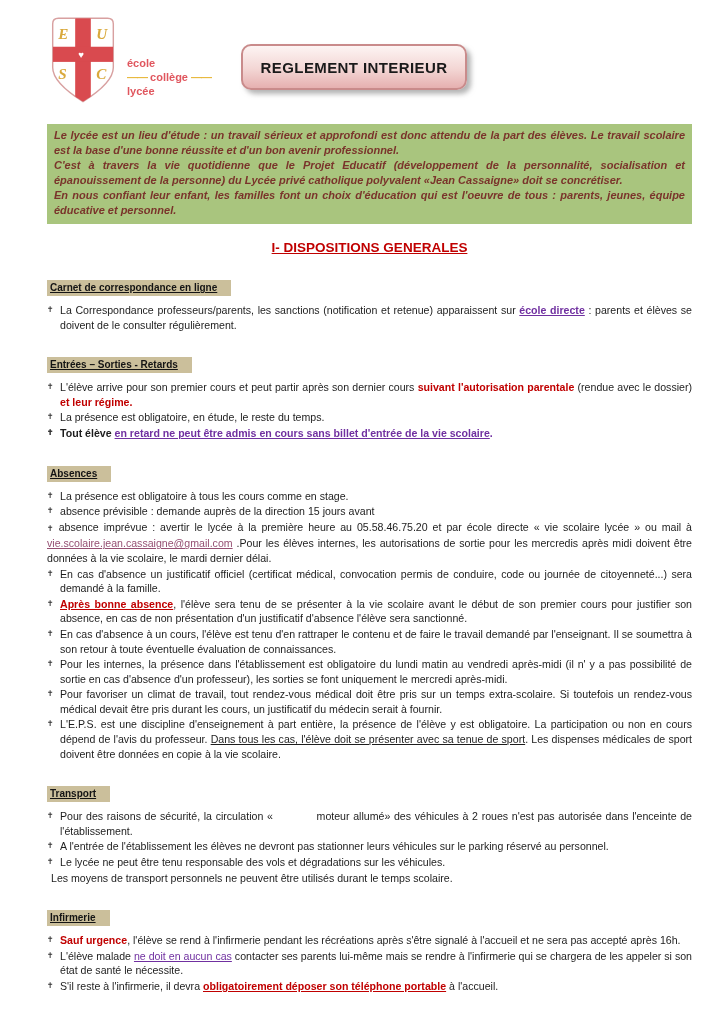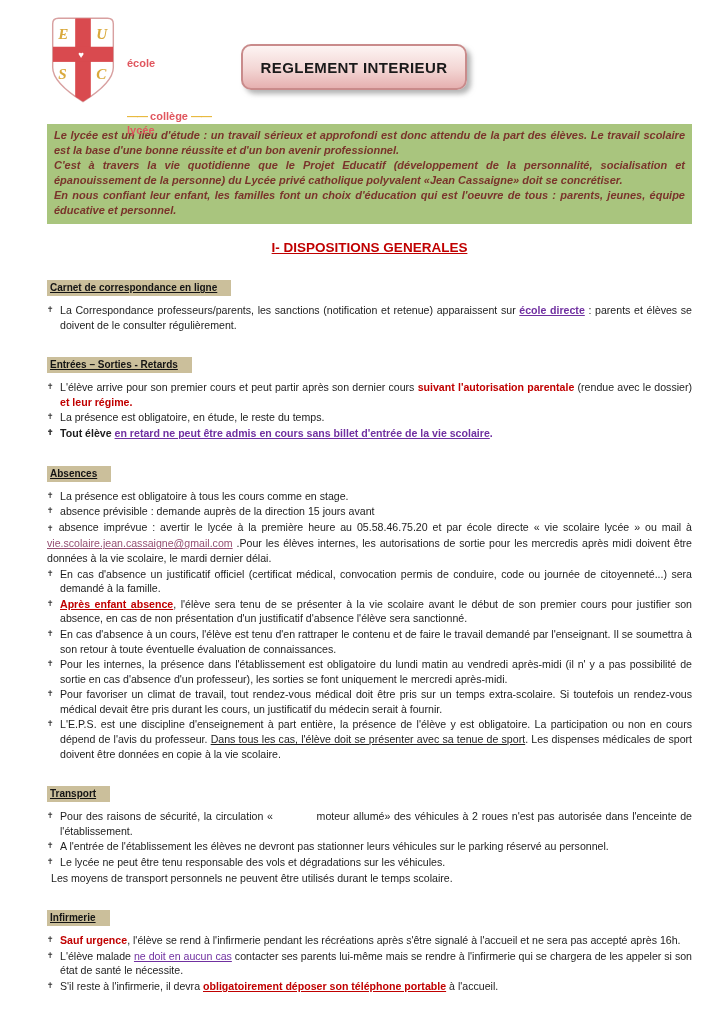--- a/index.html
+++ b/index.html
@@ -4,21 +4,21 @@
 <style>
   html,body{margin:0;padding:0;background:#ffffff;}
   body{font-family:"Liberation Sans","DejaVu Sans",sans-serif;color:#1d1d1d;}
   .page{position:relative;width:724px;height:1024px;background:#fff;overflow:hidden;}
   .content{padding:12px 32px 0 47px;width:645px;}
 
   
   .header{position:relative;height:100px;}
   .logo{position:absolute;left:0;top:2px;display:flex;align-items:flex-start;}
   .logo-text{margin-left:8px;margin-top:42px;font-size:11px;line-height:14px;color:#e0565e;font-weight:bold;}
-  .logo-text .mid{white-space:nowrap;margin-top:39px;}
+  .logo-text .mid{white-space:nowrap;}
   .dash{color:#e8b93c;font-weight:bold;letter-spacing:-1px;}
   .title-box{position:absolute;left:185px;top:32px;width:222px;padding:13px 0 12px 0;
     text-align:center;border:2px solid #c98b8b;border-radius:10px;
     background:linear-gradient(#fdf4f3,#f3d6d4 55%,#e6b0b0);
     box-shadow:4px 4px 5px rgba(120,120,120,.55);
     font-weight:bold;font-size:15px;letter-spacing:.4px;color:#1a1a1a;margin-left:9px;}
 
   
   .intro{background:#a9c57e;padding:4px 7px 6px 7px;margin-top:12px;}
   .intro-p{margin:0;font-weight:bold;font-style:italic;font-size:11px;line-height:15px;
@@ -105,21 +105,21 @@
             <div class="item"><span class="bullet">✝</span><span class="s-n">L'élève arrive pour son premier cours et peut partir après son dernier cours </span><span class="s-rb">suivant l'autorisation parentale</span><span class="s-n"> (rendue avec le dossier) </span><span class="s-rb">et leur régime.</span></div>
             <div class="item"><span class="bullet">✝</span><span class="s-n">La présence est obligatoire, en étude, le reste du temps.</span></div>
             <div class="item"><span class="bullet">✝</span></div>
             <div class="item"><span class="bullet">✝</span><span class="s-b">Tout élève </span><span class="s-pbu">en retard ne peut être admis en cours sans billet d'entrée de la vie scolaire</span><span class="s-pb">.</span></div>
           </div></section>
         <section class="section"><span class="sec-heading">Absences</span><div class="list">
             <div class="item"><span class="bullet">✝</span><span class="s-n">La présence est obligatoire à tous les cours comme en stage.</span></div>
             <div class="item"><span class="bullet">✝</span><span class="s-n">absence prévisible : demande auprès de la direction 15 jours avant</span></div>
             <div class="item flush"><span class="bullet">✝</span><span class="s-n">absence imprévue : avertir le lycée à la première heure au 05.58.46.75.20 et par école directe « vie scolaire lycée » ou mail à </span><span class="s-mail">vie.scolaire.jean.cassaigne@gmail.com</span><span class="s-n"> .Pour les élèves internes, les autorisations de sortie pour les mercredis après midi doivent être données à la vie scolaire, le mardi dernier délai.</span></div>
             <div class="item"><span class="bullet">✝</span><span class="s-n">En cas d'absence un justificatif officiel (certificat médical, convocation permis de conduire, code ou journée de   citoyenneté...) sera demandé à la famille.</span></div>
-            <div class="item"><span class="bullet">✝</span><span class="s-rbu">Après enfant absence</span><span class="s-n">, l'élève sera tenu de se présenter à la vie scolaire avant le début de son premier cours pour justifier son absence, en cas de non présentation d'un justificatif d'absence l'élève sera sanctionné.</span></div>
+            <div class="item"><span class="bullet">✝</span><span class="s-rbu">Après bonne absence</span><span class="s-n">, l'élève sera tenu de se présenter à la vie scolaire avant le début de son premier cours pour justifier son absence, en cas de non présentation d'un justificatif d'absence l'élève sera sanctionné.</span></div>
             <div class="item"><span class="bullet">✝</span><span class="s-n">En cas d'absence à un cours, l'élève est tenu d'en rattraper le contenu et de faire le travail demandé par l'enseignant. Il se soumettra à son retour à toute éventuelle évaluation de connaissances.</span></div>
             <div class="item"><span class="bullet">✝</span><span class="s-n">Pour les internes, la présence dans l'établissement est obligatoire du lundi matin au vendredi après-midi (il n' y a pas possibilité de sortie en cas d'absence d'un professeur), les sorties se font uniquement le mercredi après-midi.</span></div>
             <div class="item"><span class="bullet">✝</span><span class="s-n">Pour favoriser un climat de travail, tout rendez-vous médical doit être pris sur un temps extra-scolaire. Si toutefois un rendez-vous médical devait être pris durant les cours, un justificatif du médecin serait à fournir.</span></div>
             <div class="item"><span class="bullet">✝</span><span class="s-n">L'E.P.S. est une discipline d'enseignement à part entière, la présence de l'élève y est obligatoire. La participation ou non en cours dépend de l'avis du professeur. </span><span class="s-u">Dans tous les cas, l'élève doit se présenter avec sa tenue de sport</span><span class="s-n">. Les dispenses médicales de sport doivent être données en copie à la vie scolaire.</span></div>
           </div></section>
         <section class="section"><span class="sec-heading">Transport</span><div class="list">
             <div class="item"><span class="bullet">✝</span><span class="s-n">Pour des raisons de sécurité, la circulation « </span><span class="s-i">moteur allumé</span><span class="s-n">» des véhicules à 2 roues n'est pas autorisée dans l'enceinte de l'établissement.</span></div>
             <div class="item"><span class="bullet">✝</span><span class="s-n">A l'entrée de l'établissement les élèves ne devront pas stationner  leurs véhicules sur le parking réservé au personnel.</span></div>
             <div class="item"><span class="bullet">✝</span><span class="s-n">Le lycée ne peut être tenu responsable des vols et dégradations sur les véhicules.</span></div>
             <div class="item nobullet"><span class="s-n">Les moyens de transport personnels ne peuvent être utilisés durant le temps scolaire.</span></div>

